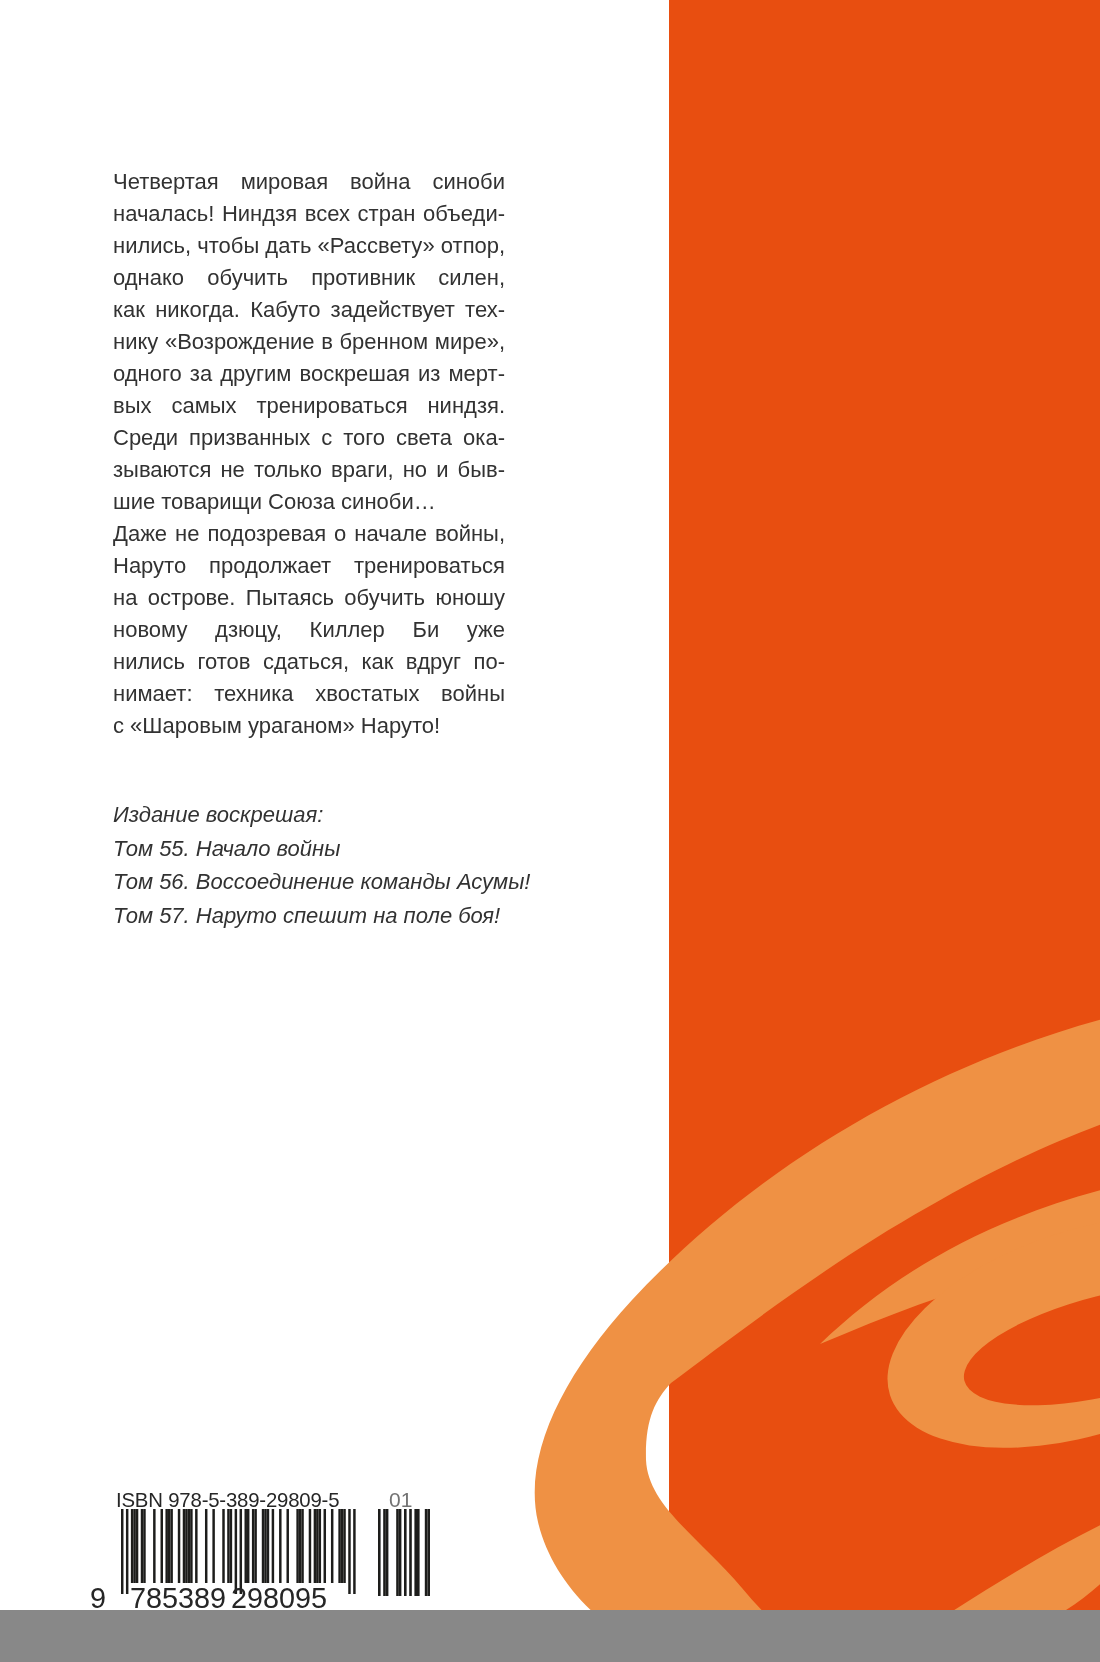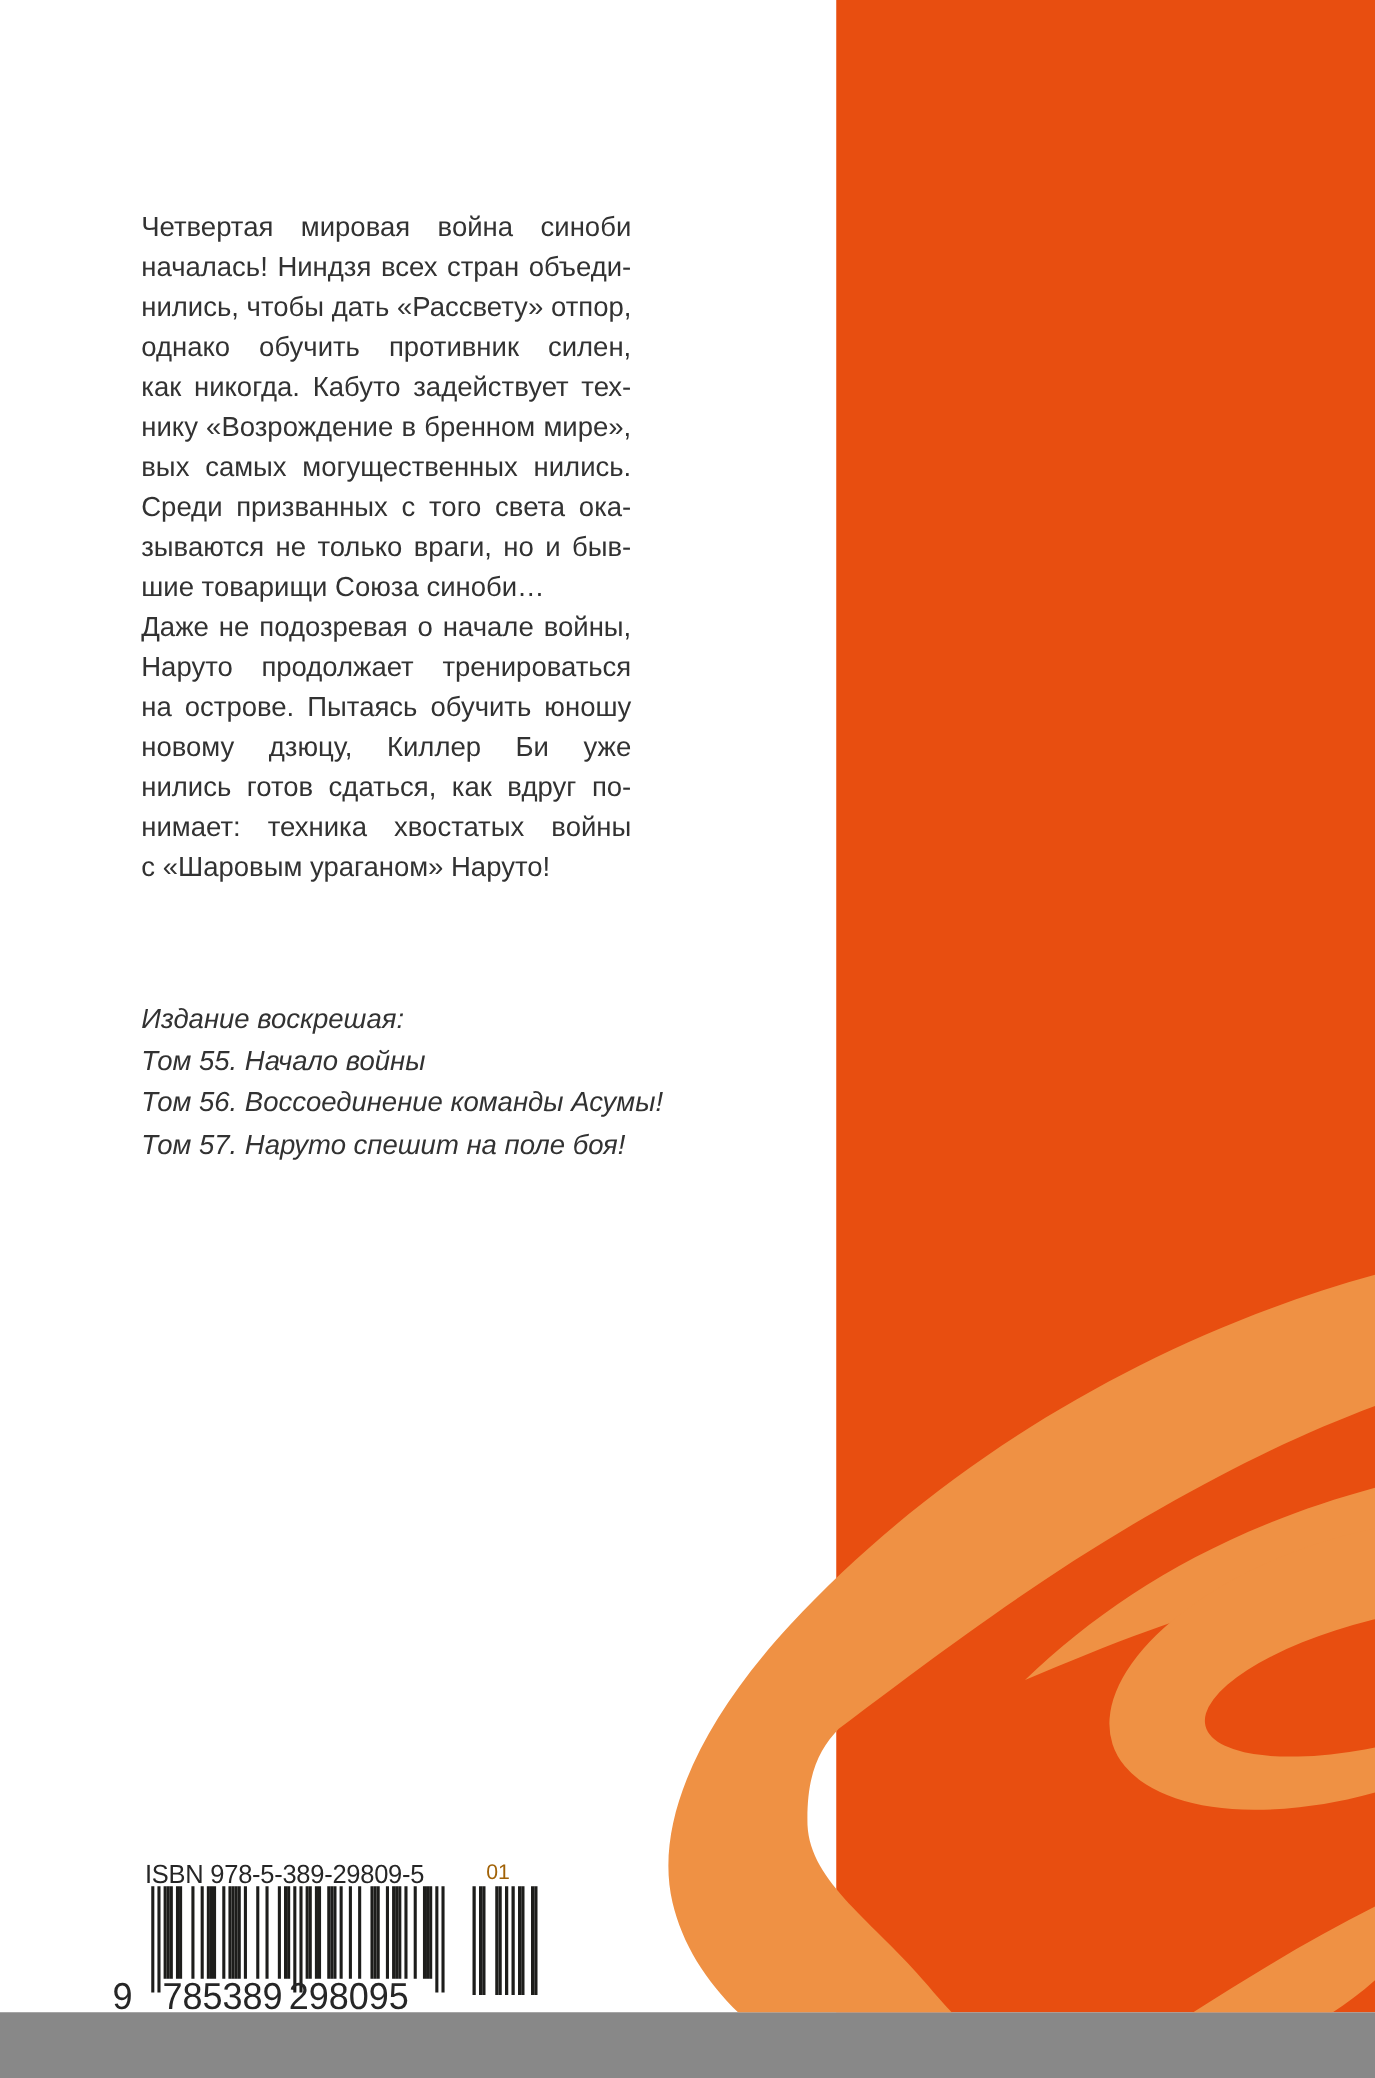--- a/index.html
+++ b/index.html
@@ -38,21 +38,21 @@
   }
   .isbn-label{
     position:absolute;left:116px;top:0;
     font-size:21px;font-weight:normal;color:#262626;
     letter-spacing:-0.2px;
     transform:scaleX(0.97);transform-origin:left top;
     white-space:nowrap;
   }
   .addon-label{
     position:absolute;left:389px;top:0;
-    font-size:17px;color:#a16207;
+    font-size:21px;color:#737373;
   }
   .bars-svg{position:absolute;left:0;top:0;}
   .digits{
     position:absolute;top:93px;
     font-size:30px;color:#262626;
     transform:scaleX(0.96);transform-origin:left top;
     white-space:nowrap;
   }
   .d-first{left:90px;}
   .d-g1{left:130px;}
@@ -95,21 +95,22 @@
     <ellipse class="core-fill" cx="1108" cy="1345" rx="148" ry="50" transform="rotate(-14 1108 1345)" fill="#e84e10"></ellipse>
   </svg>
 
   <div class="blurb">
       <div class="bline">Четвертая мировая война синоби</div>
       <div class="bline">началась! Ниндзя всех стран объеди-</div>
       <div class="bline">нились, чтобы дать «Рассвету» отпор,</div>
       <div class="bline">однако обучить противник силен,</div>
       <div class="bline">как никогда. Кабуто задействует тех-</div>
       <div class="bline">нику «Возрождение в бренном мире»,</div>
-      <div class="bline">вых самых могущественных нились.</div>
+      <div class="bline">одного за другим воскрешая из мерт-</div>
+      <div class="bline">вых самых тренироваться ниндзя.</div>
       <div class="bline">Среди призванных с того света ока-</div>
       <div class="bline">зываются не только враги, но и быв-</div>
       <div class="bline noj">шие товарищи Союза синоби…</div>
       <div class="bline">Даже не подозревая о начале войны,</div>
       <div class="bline">Наруто продолжает тренироваться</div>
       <div class="bline">на острове. Пытаясь обучить юношу</div>
       <div class="bline">новому дзюцу, Киллер Би уже</div>
       <div class="bline">нились готов сдаться, как вдруг по-</div>
       <div class="bline">нимает: техника хвостатых войны</div>
       <div class="bline noj">с «Шаровым ураганом» Наруто!</div>

